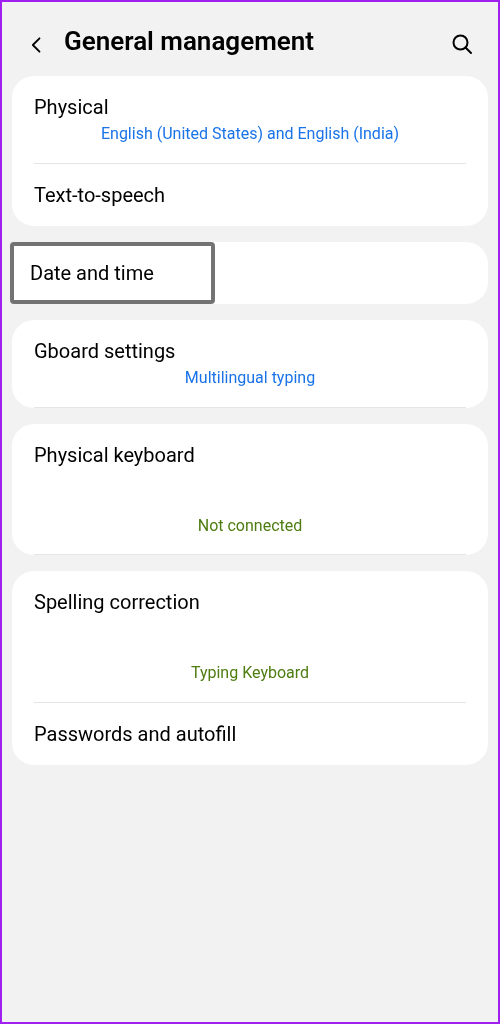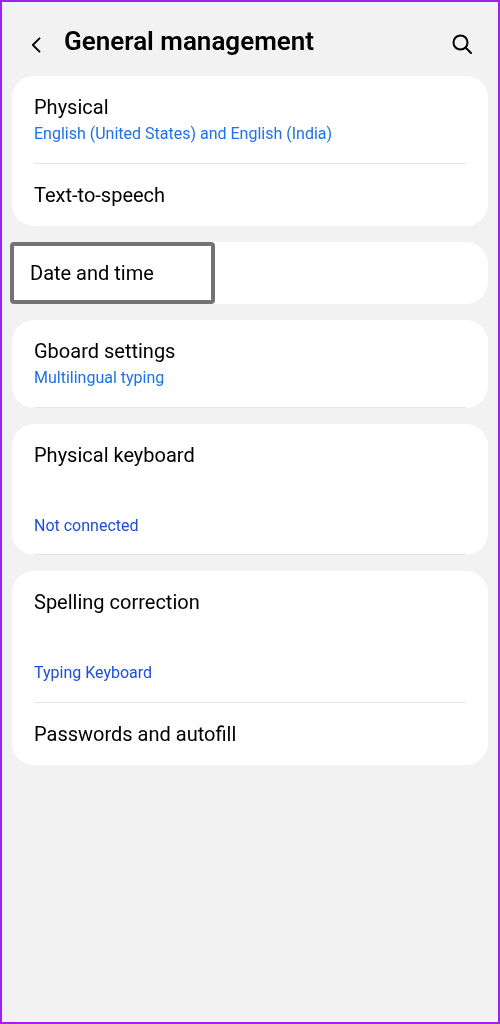--- a/index.html
+++ b/index.html
@@ -54,23 +54,24 @@
     .item-title {
       font-size: 20px;
       color: #000;
       line-height: 1.3;
     }
     .item-subtitle {
       font-size: 16px;
       color: #1a73e8;
       margin-top: 4px;
       line-height: 1.3;
+      text-align: center;
     }
     .item-subtitle.gray {
-      color: #1d4ed8;
+      color: #4d7c0f;
       margin-top: 48px;
     }
     .item-subtitle.multi {
       color: #8a8a8a;
       font-size: 15.5px;
       line-height: 1.35;
     }
     .divider {
       height: 1px;
       background: #e5e5e5;

